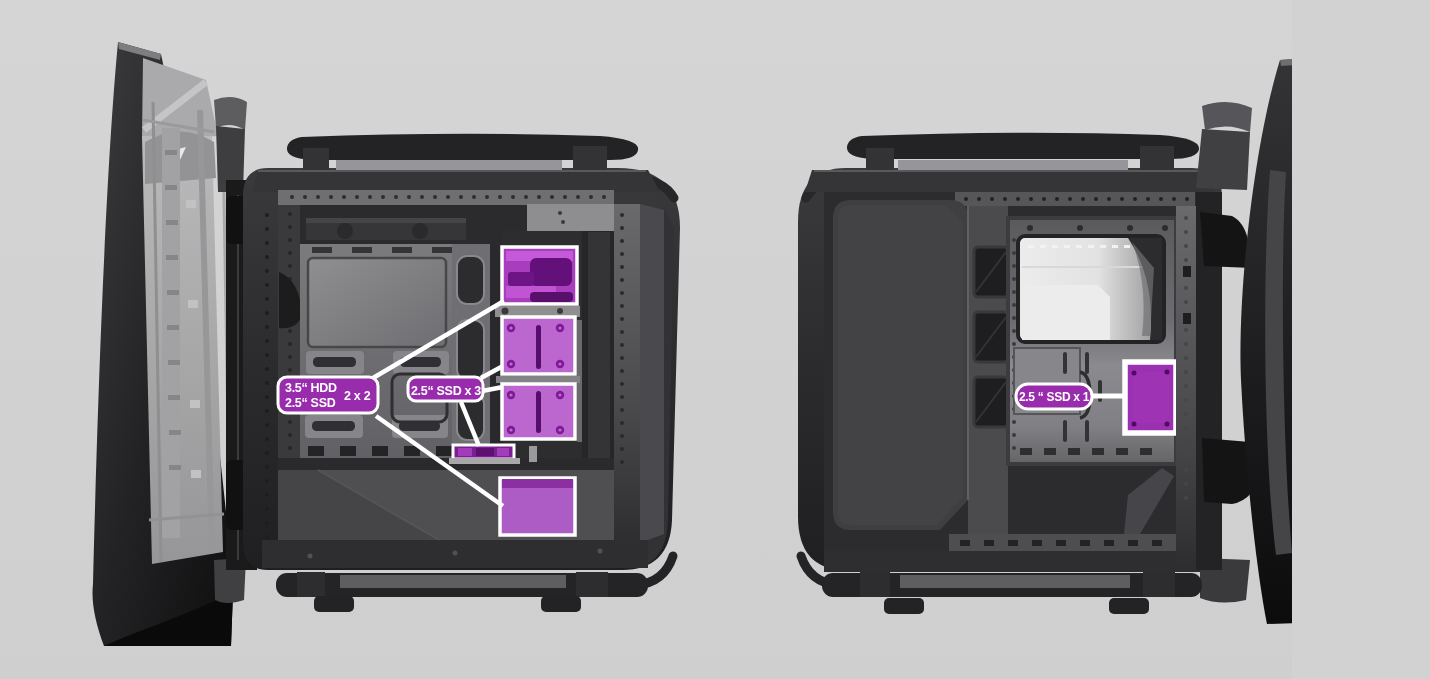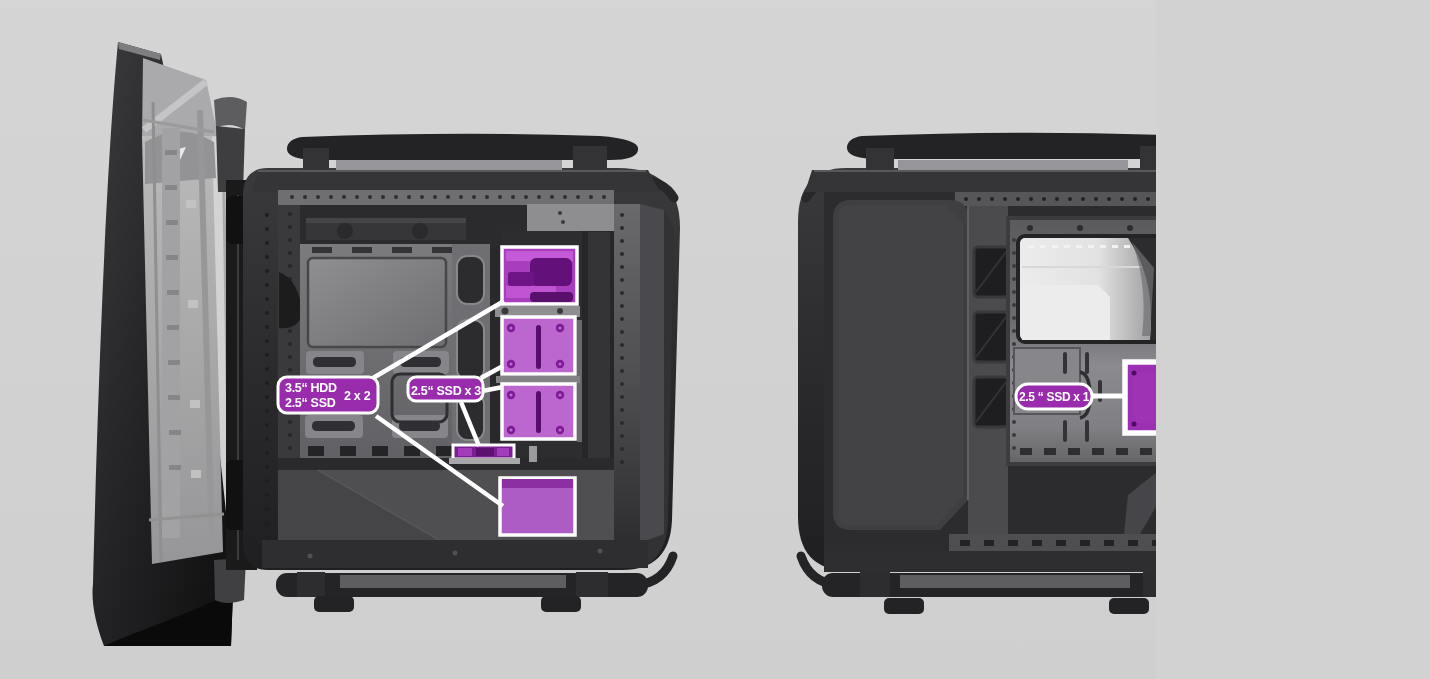--- a/index.html
+++ b/index.html
@@ -1,16 +1,16 @@
 <!DOCTYPE html>
 <html><head>
 <meta charset="utf-8">
 <style>
   html,body{margin:0;padding:0;background:#d2d2d3;}
-  .stage{position:relative;width:1156px;height:679px;overflow:hidden;font-family:"Liberation Sans",sans-serif;}
+  .stage{position:relative;width:1292px;height:679px;overflow:hidden;font-family:"Liberation Sans",sans-serif;}
 </style>
 </head>
 <body>
 <div class="stage">
 <svg width="1430" height="679" viewBox="0 0 1430 679">
 <defs>
   <linearGradient id="bgg" x1="0" y1="0" x2="0" y2="1">
     <stop offset="0" stop-color="#d5d5d6"></stop>
     <stop offset="1" stop-color="#cfcfd0"></stop>
   </linearGradient>

